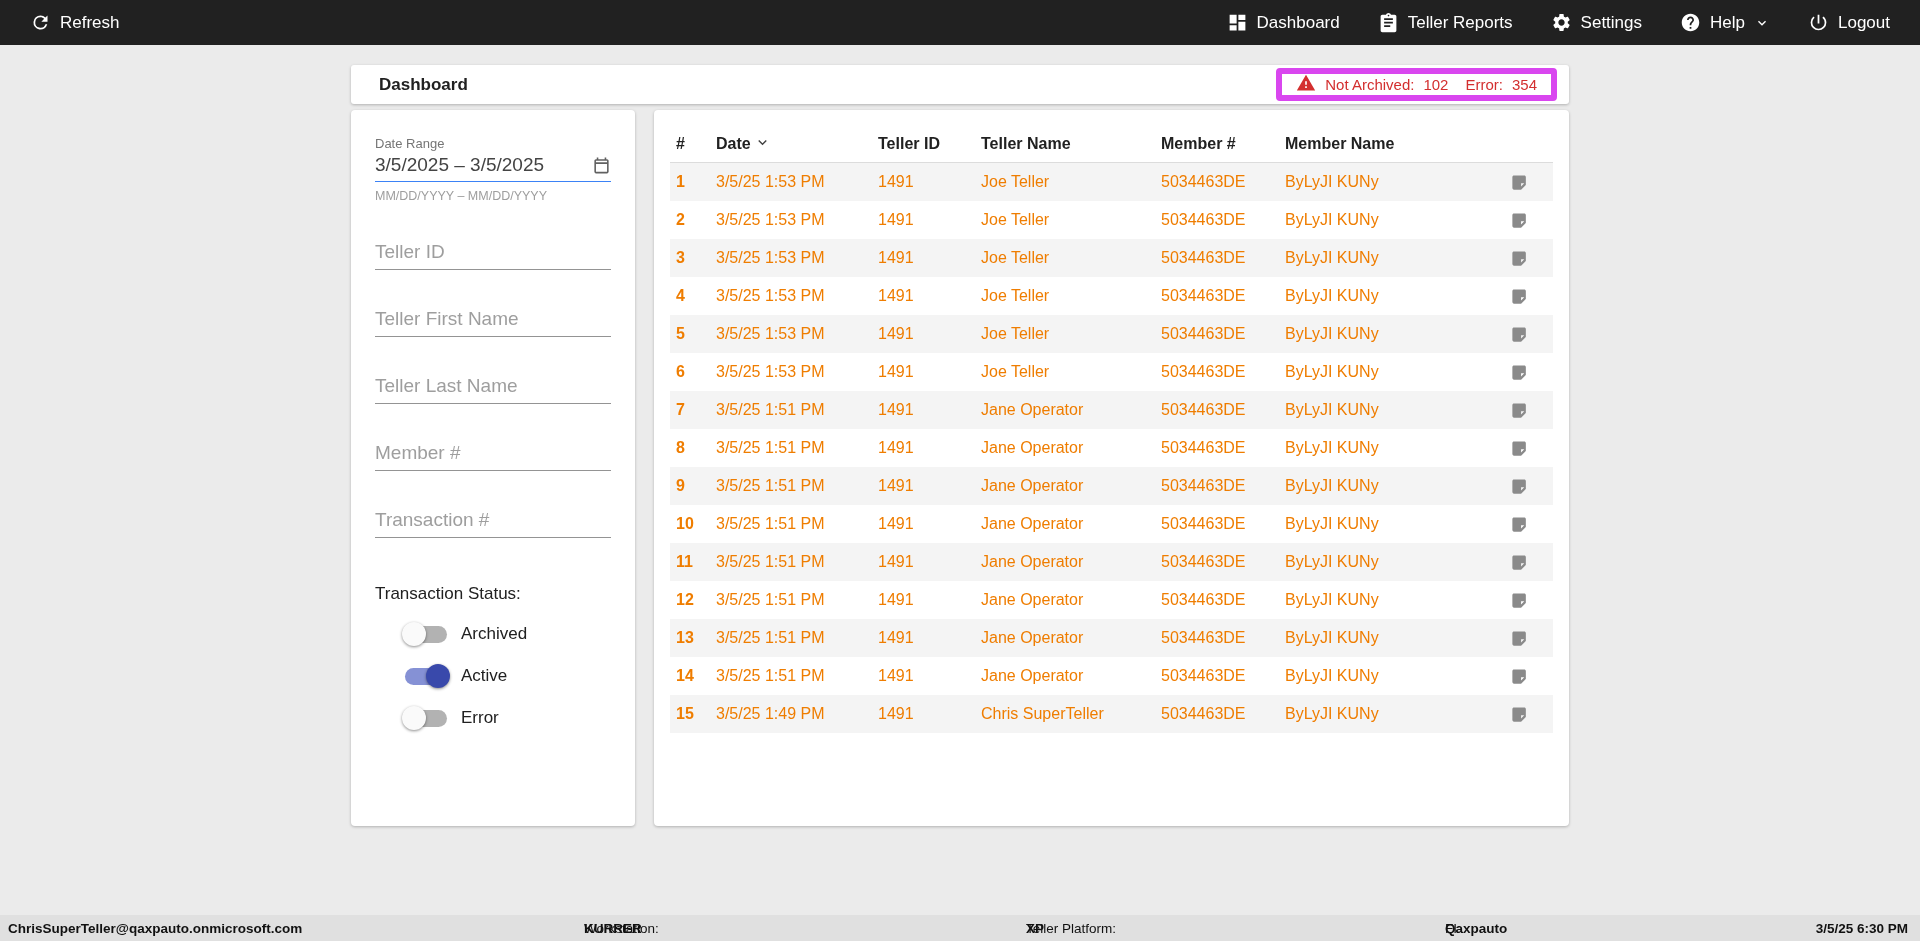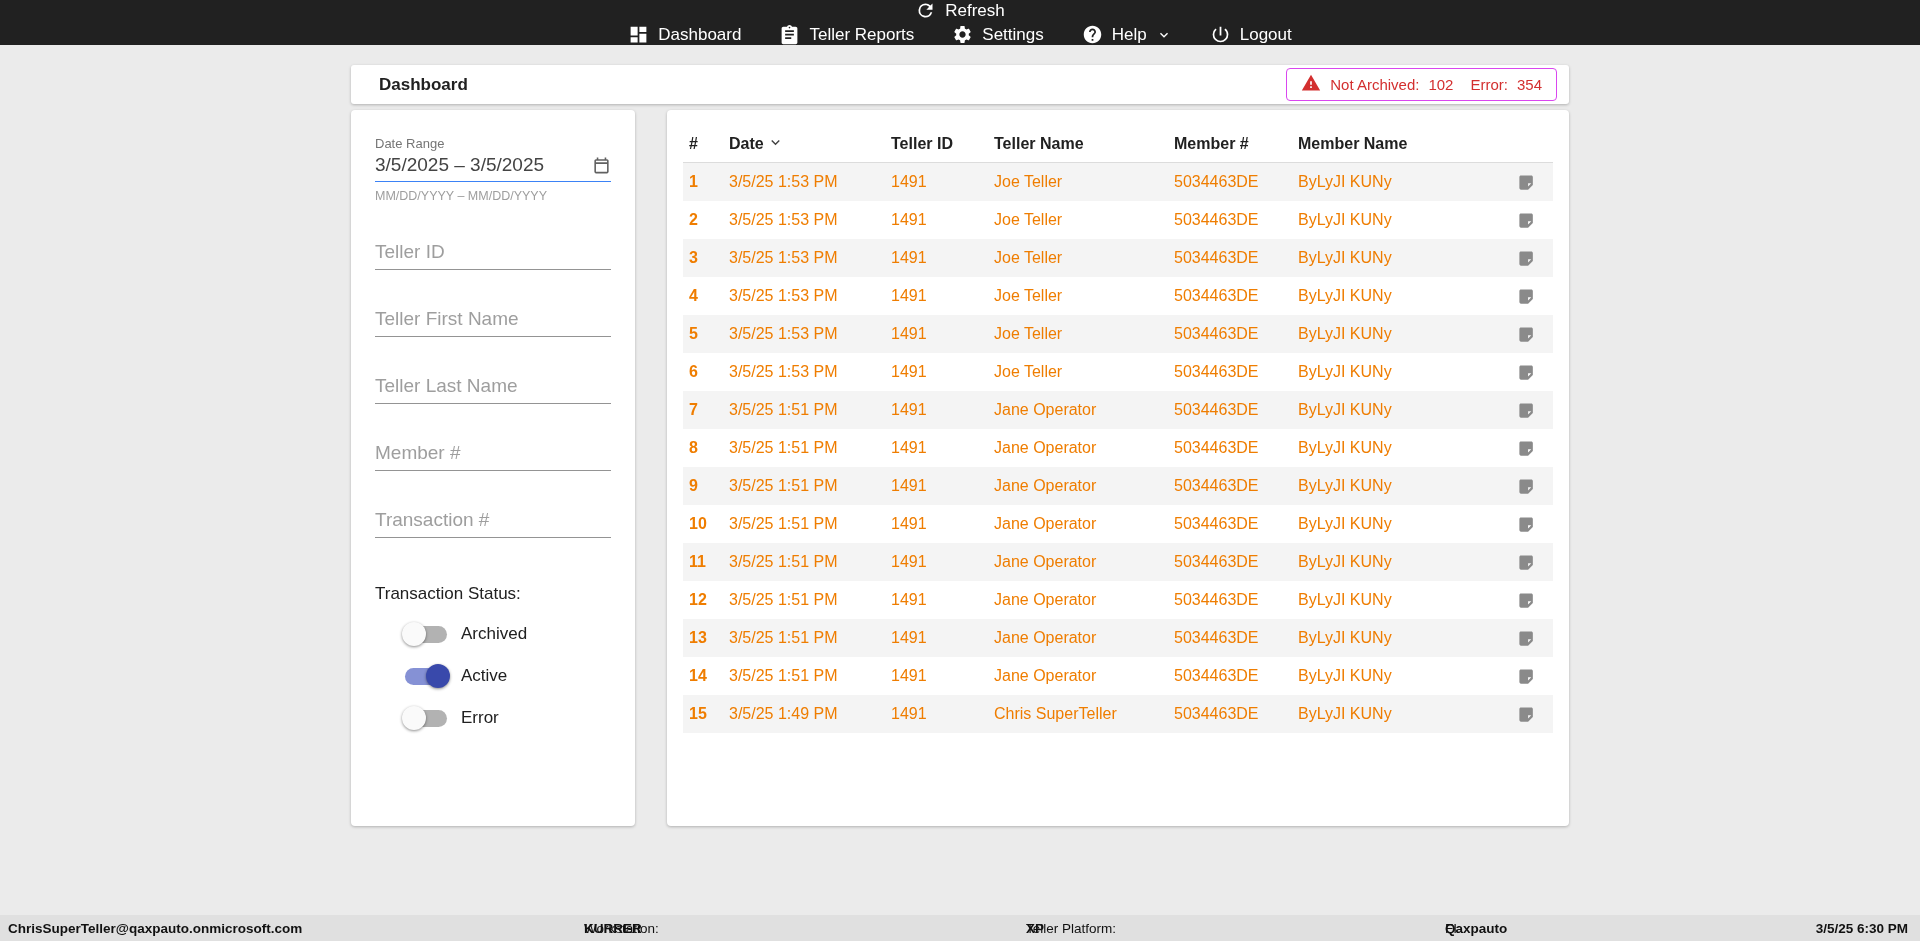--- a/index.html
+++ b/index.html
@@ -7,43 +7,42 @@
   body {
     width:1920px; height:941px; position:relative; overflow:hidden;
     background:#ebebeb; color:#212121;
     font-family:"Liberation Sans","DejaVu Sans",sans-serif;
   }
   
   .topnav {
     height:45px; background:#212121; color:#fff;
     display:flex; align-items:center; justify-content:space-between;
     padding:0 30px;
-    flex-direction:column;
   }
   .nav-group { display:flex; align-items:center; gap:38px; }
   .nav-item { display:flex; align-items:center; gap:9px; font-size:17px; cursor:pointer; white-space:nowrap; }
   .nav-item svg { width:21px; height:21px; fill:#fff; display:block; }
   .caret svg { width:16px; height:16px; }
   
   .page { width:1218px; margin:20px auto 0; }
   .header-card {
     background:#fff; height:39px; border-radius:3px;
     box-shadow:0 1px 3px rgba(0,0,0,.25);
     display:flex; align-items:center; justify-content:space-between;
     padding:0 12px 0 28px;
   }
   .page-title { font-weight:bold; font-size:17px; }
   .alert-badge {
     display:flex; align-items:center; gap:9px;
-    border:1px solid #d946ef; border-radius:4px; background:#fff;
+    border:6px solid #d946ef; border-radius:4px; background:#fff;
     color:#d32f2f; font-size:15px; height:33px; padding:0 14px; cursor:pointer;
   }
   .alert-badge svg { width:20px; height:20px; fill:#d32f2f; }
   .alert-badge .cnt { margin-right:8px; }
-  .cards { display:flex; gap:32px; margin-top:6px; align-items:flex-start; }
+  .cards { display:flex; gap:19px; margin-top:6px; align-items:flex-start; }
   
   .filter-card {
     width:284px; height:716px; background:#fff; border-radius:4px;
     box-shadow:0 1px 3px rgba(0,0,0,.25); padding:26px 24px;
   }
   .small-label { font-size:13px; color:#757575; }
   .date-row { display:flex; align-items:center; border-bottom:1px solid #3b82f6; padding-bottom:5px; margin-top:3px; }
   .date-input {
     border:none; outline:none; flex:1; min-width:0; background:transparent;
     font-size:19px; color:#444; font-family:inherit; padding:0;

